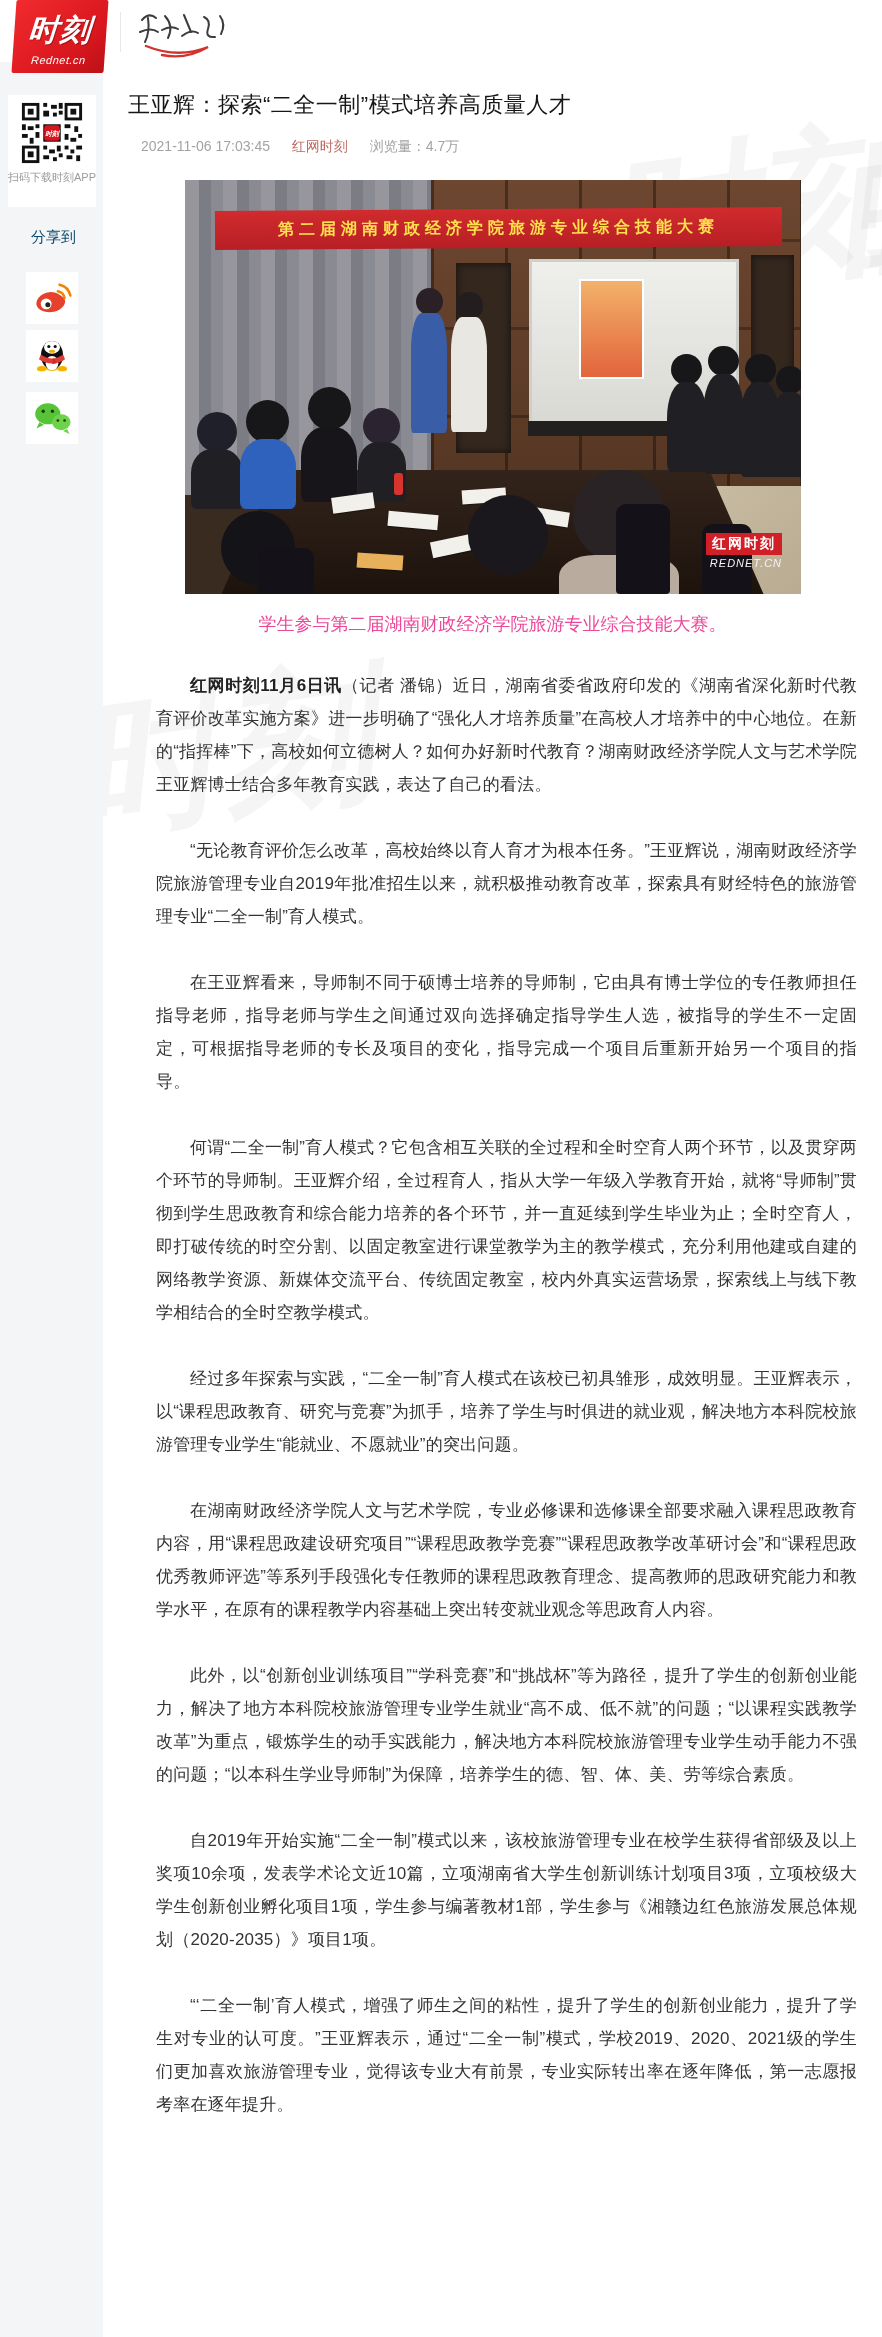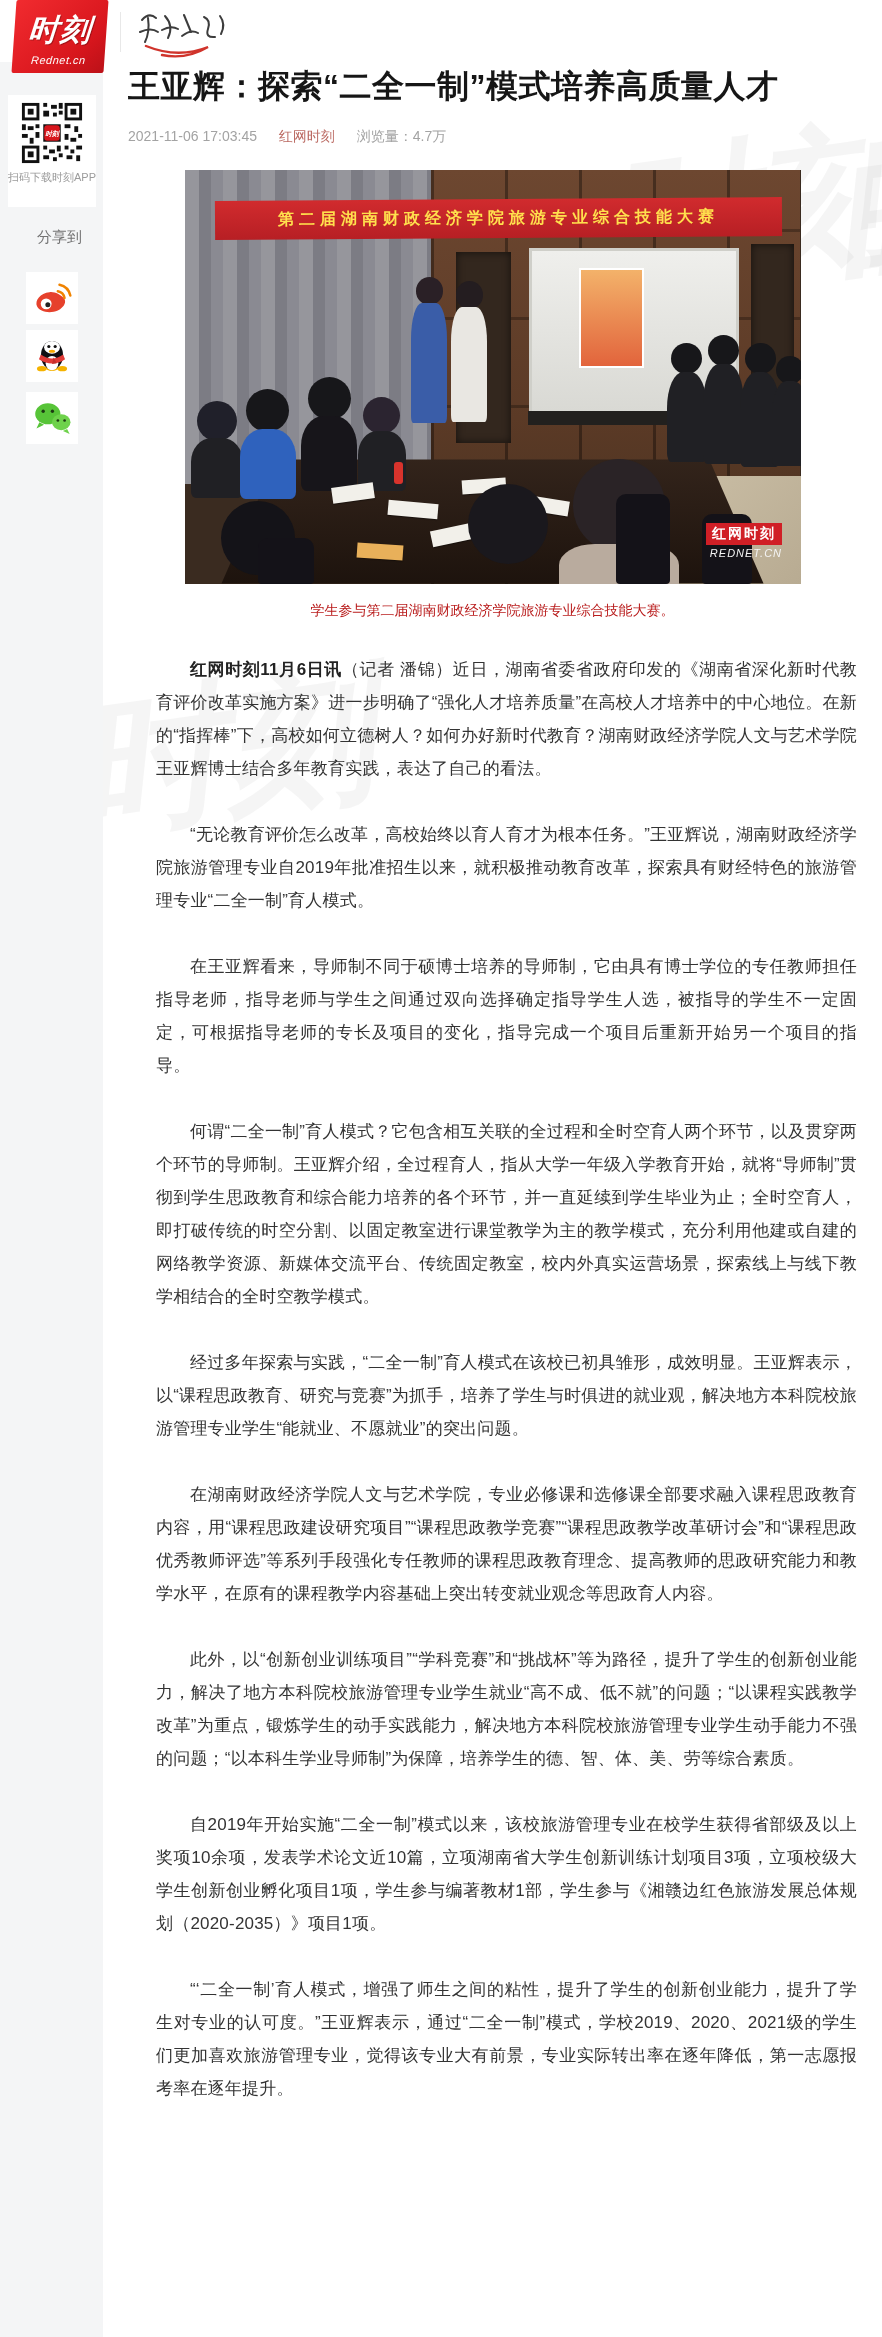--- a/index.html
+++ b/index.html
@@ -38,21 +38,21 @@
   }
   .calligraphy { position:absolute; left:132px; top:6px; width:110px; height:52px; }
   
   .left-rail { position:absolute; left:0; top:62px; width:103px; height:2275px; background:#f4f5f6; z-index:2; }
   .qr-card {
     position:absolute; left:8px; top:33px; width:88px; height:112px;
     background:#fff; text-align:right; padding-top:6px;
   }
   .qr-card svg { display:block; margin:0 auto; }
   .qr-caption { display:block; margin-top:5px; font-size:11px; color:#9b9b9b; letter-spacing:0; }
-  .share-label { position:absolute; left:8px; top:166px; width:103px; text-align:center; font-size:15px; color:#737373; }
+  .share-label { position:absolute; left:2px; top:166px; width:103px; text-align:center; font-size:15px; color:#0c4a6e; }
   .share-tile {
     position:absolute; left:26px; width:52px; height:52px; background:#fff;
     display:flex; align-items:center; justify-content:center; cursor:pointer;
   }
   .tile-weibo { top:210px; }
   .tile-qq { top:268px; }
   .tile-wechat { top:330px; }
   
   .card {
     position:absolute; left:103px; top:62px; width:779px; height:2275px;
@@ -60,24 +60,24 @@
   }
   .watermark {
     position:absolute; font-size:150px; font-weight:bold; font-style:italic;
     color:rgba(190,190,190,0.16); z-index:1; transform:rotate(-8deg);
     pointer-events:none; white-space:nowrap;
   }
   .wm1 { left:500px; top:48px; }
   .wm2 { left:-30px; top:590px; }
   .wm3 { left:726px; top:52px; }
   .article-title {
-    font-size:32px; font-weight:bold; color:#161616;
+    margin-top:26px; font-size:22px; font-weight:normal; color:#161616;
     line-height:1.55; letter-spacing:.5px; position:relative; z-index:2;
   }
-  .meta-row { margin-top:16px; font-size:14px; color:#a3a3a3; position:relative; z-index:2; }
+  .meta-row { margin-top:16px; font-size:14px; color:#a3a3a3; position:relative; z-index:2;margin-left:13px; }
   .meta-row span { margin-right:18px; }
   .meta-source { color:#bb6a62; }
   
   .photo {
     position:relative; width:616px; height:414px; margin:24px auto 0;
     background:#3a2b20; overflow:hidden; z-index:2;
   }
   .ph-curtain {
     position:absolute; left:0; top:0; width:40%; height:76%;
     background:repeating-linear-gradient(90deg,#96969c 0 14px,#7c7c84 14px 26px,#8a8a92 26px 38px);
@@ -111,21 +111,21 @@
     background:linear-gradient(180deg,#33241b,#1d130d);
     clip-path:polygon(10% 0,90% 0,100% 100%,0 100%);
   }
   .paper { position:absolute; background:#f2f0ea; z-index:5; box-shadow:0 1px 1px rgba(0,0,0,.4); }
   .bottle { position:absolute; width:9px; height:22px; background:#d8332c; border-radius:3px; z-index:6; }
   .chair { position:absolute; background:#141218; border-radius:10px 10px 4px 4px; z-index:6; }
   .ph-floor { position:absolute; right:0; bottom:0; width:22%; height:26%; background:linear-gradient(135deg,#cbbfa6,#b8ab92); z-index:3; }
   .ph-wm { position:absolute; right:3%; bottom:6%; text-align:right; z-index:7; }
   .ph-wm-box { display:inline-block; background:#d01f26; color:#fff; font-weight:bold; font-size:14px; padding:2px 6px; letter-spacing:2px; }
   .ph-wm-en { display:block; color:#f4f4f4; font-size:11px; font-style:italic; letter-spacing:1px; margin-top:2px; }
-  .photo-caption { margin-top:18px; text-align:center; font-size:14px; color:#b91c1c; position:relative; z-index:2; }
+  .photo-caption { margin-top:18px; text-align:center; font-size:18px; color:#ec4899; position:relative; z-index:2; }
   
   .article-body { margin-top:4px; position:relative; z-index:2; }
   .article-body p {
     margin-top:33px; font-size:17px; line-height:33px; color:#333;
     text-align:justify; text-indent:2em; letter-spacing:.2px;margin-left:28px;
   }
   .article-body p b { font-weight:bold; color:#222; }
 </style>
 </head>
 <body>

